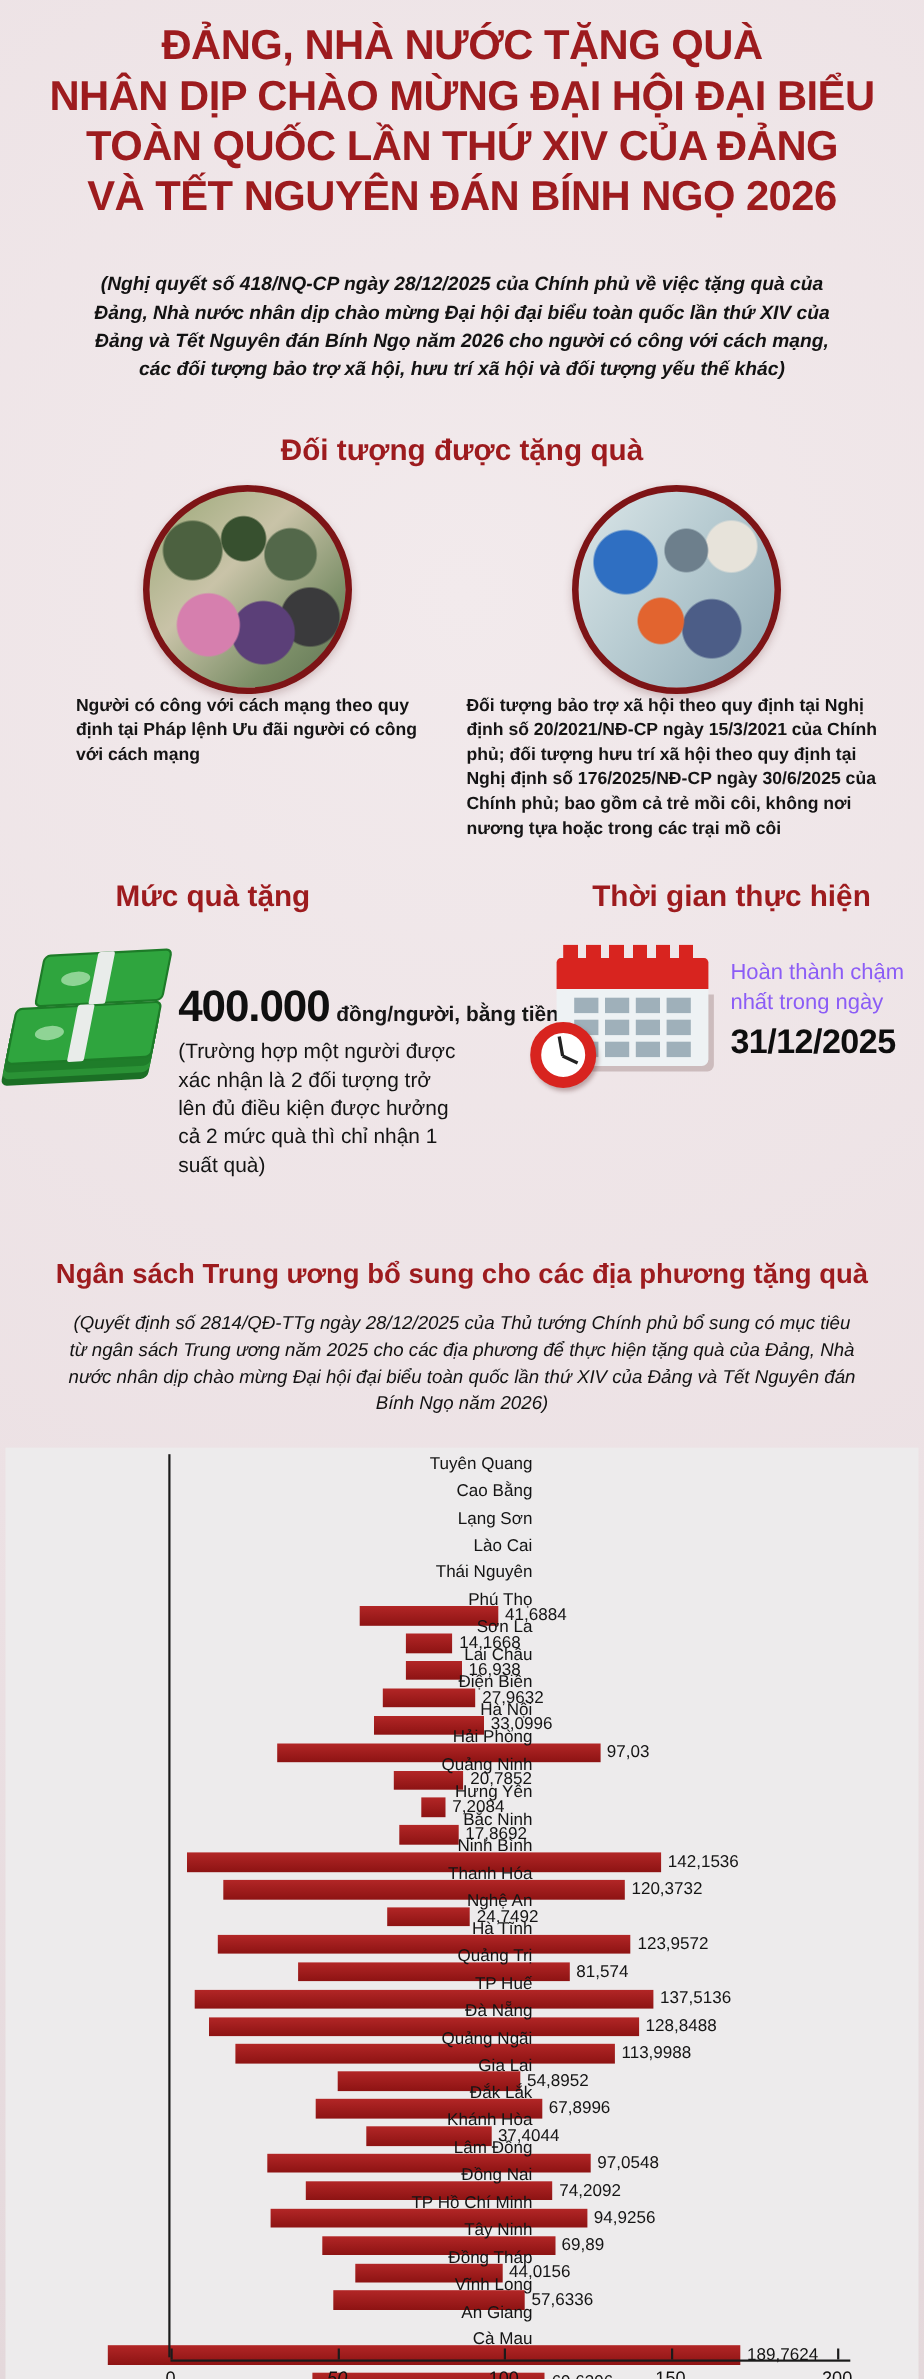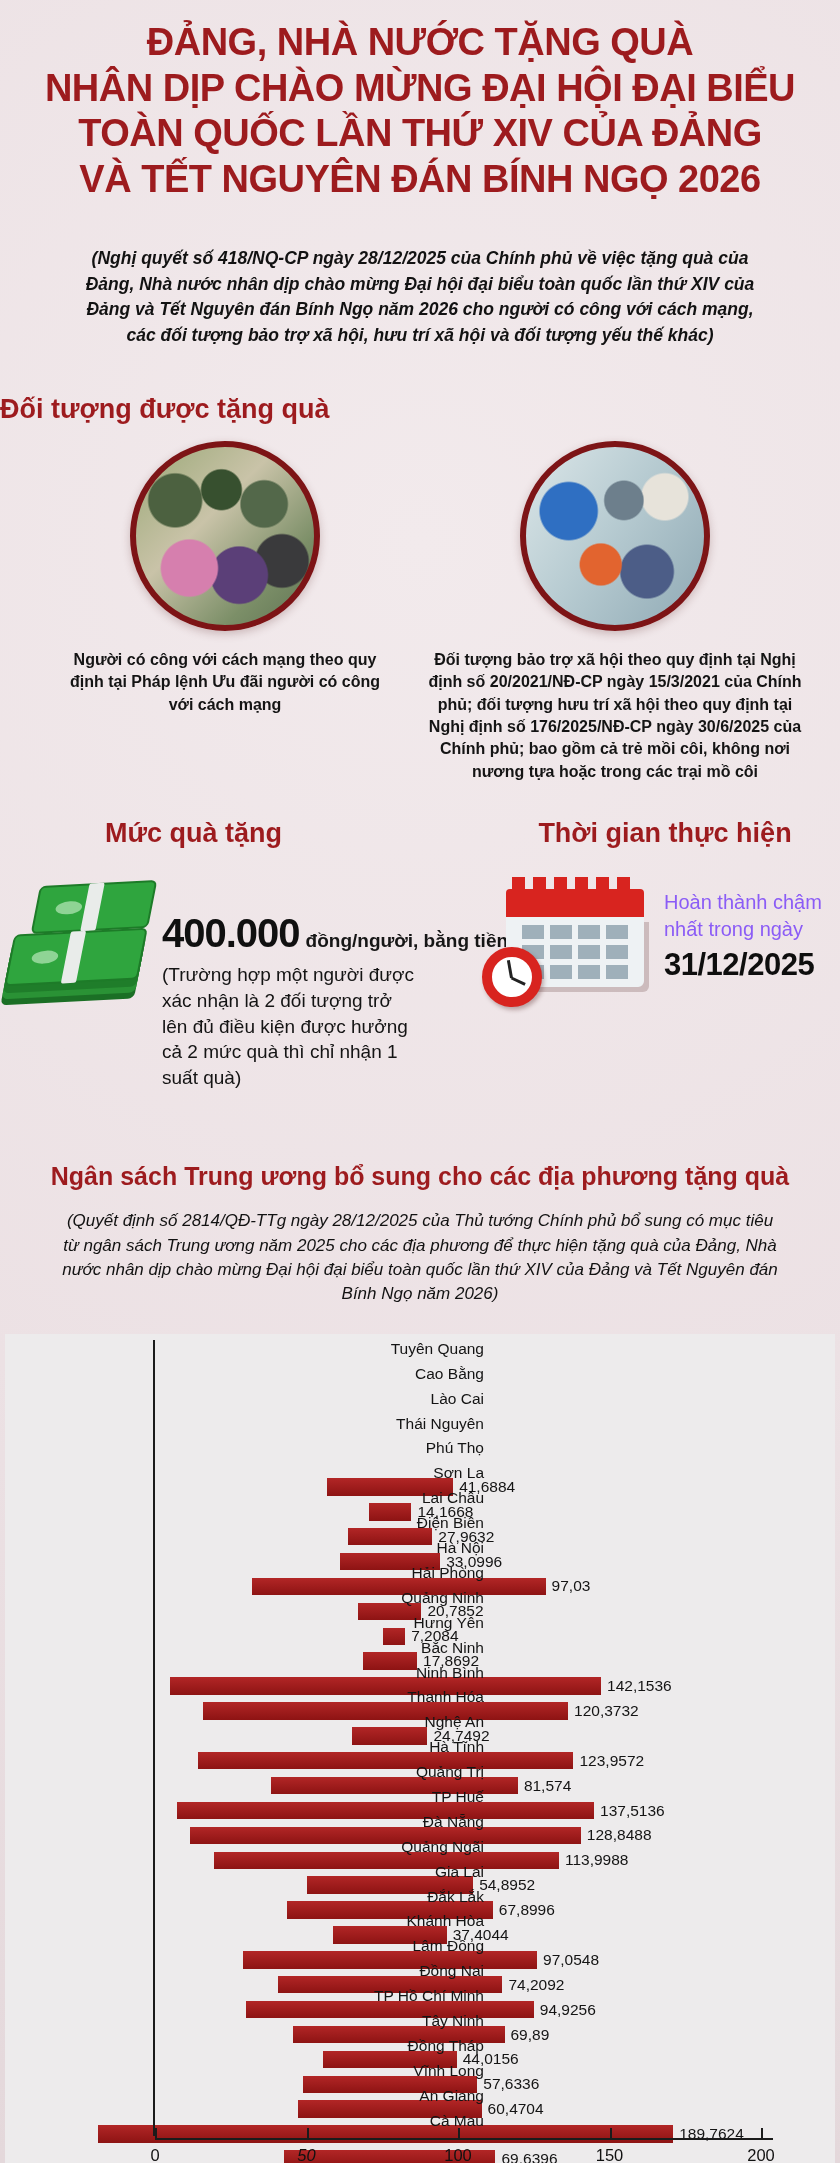--- a/index.html
+++ b/index.html
@@ -5,42 +5,42 @@
   html,body{margin:0;padding:0;}
   body{
     width:840px;height:2163px;overflow:hidden;position:relative;
     font-family:"Liberation Sans", sans-serif;color:#161616;
     background:radial-gradient(circle at 50% 25%, #f2eaec 0%, #ece1e4 55%, #e4d8db 100%);
   }
   .title-block{padding-top:20px;text-align:center;}
   .title-line{font-size:38px;font-weight:bold;color:#9d1b1e;line-height:1.2;letter-spacing:-0.5px;}
   .note{margin:44px auto 16px;width:690px;text-align:center;font-style:italic;font-weight:bold;
         font-size:17.5px;line-height:1.45;color:#121212;}
-  .section-heading{margin-top:46px;text-align:left;font-size:27px;font-weight:bold;color:#9d1b1e;}
+  .section-heading{margin-top:46px;text-align:center;font-size:27px;font-weight:bold;color:#9d1b1e;}
   
   .photos-row{margin-top:16px;display:flex;justify-content:space-between;padding:0 30px;}
   .photo-col{width:400px;display:flex;flex-direction:column;align-items:center;}
   .photo{width:178px;height:178px;border-radius:50%;border:6px solid #7d1416;box-sizing:content-box;
          box-shadow:0 3px 8px rgba(90,40,40,.25);}
   .photo.veterans{background:
       radial-gradient(circle at 22% 30%, #4c6140 0 14%, transparent 15%),
       radial-gradient(circle at 48% 24%, #37502f 0 12%, transparent 13%),
       radial-gradient(circle at 72% 32%, #53684a 0 13%, transparent 14%),
       radial-gradient(circle at 30% 68%, #d67fae 0 16%, transparent 17%),
       radial-gradient(circle at 58% 72%, #5b3f78 0 17%, transparent 18%),
       radial-gradient(circle at 82% 64%, #3a3a3c 0 14%, transparent 15%),
       linear-gradient(135deg,#9aa877 0%,#c9c3a8 40%,#7c8f68 75%,#5f7353 100%);}
   .photo.social{background:
       radial-gradient(circle at 24% 36%, #2f6fc2 0 16%, transparent 17%),
       radial-gradient(circle at 55% 30%, #6d7f8c 0 12%, transparent 13%),
       radial-gradient(circle at 78% 28%, #e7e3da 0 12%, transparent 13%),
       radial-gradient(circle at 42% 66%, #e2642f 0 13%, transparent 14%),
       radial-gradient(circle at 68% 70%, #4c5d87 0 15%, transparent 16%),
       linear-gradient(125deg,#dbe6e8 0%,#b8ccd2 45%,#8fa9b4 100%);}
-  .photo-caption{margin-top:18px;text-align:center;font-size:16px;font-weight:bold;line-height:1.4;color:#141414;}
+  .photo-caption{text-align:left;font-size:16px;font-weight:bold;line-height:1.4;color:#141414;}
   .photo-caption.left{width:312px;}
   .photo-caption.right{width:382px;}
   
   .two-col{margin-top:35px;display:flex;}
   .col{width:420px;box-sizing:border-box;}
   .col-heading{font-size:27px;font-weight:bold;color:#9d1b1e;text-align:center;padding-left:27px;}
   .col-heading.gift{padding-right:60px;}
   .col-heading.time{padding-left:70px;}
   .col-body{margin-top:26px;display:flex;align-items:flex-start;}
   
@@ -176,20 +176,27 @@
         </div>
       </div>
       <div class="crow">
         <div class="clabel">Cao Bằng</div>
         <div class="cbar-area">
           <div class="cbar" style="width: 42.9px;"></div>
           <span class="cval">14,1668</span>
         </div>
       </div>
       <div class="crow">
+        <div class="clabel">Lạng Sơn</div>
+        <div class="cbar-area">
+          <div class="cbar" style="width: 51.3px;"></div>
+          <span class="cval">16,938</span>
+        </div>
+      </div>
+      <div class="crow">
         <div class="clabel">Lào Cai</div>
         <div class="cbar-area">
           <div class="cbar" style="width: 84.7px;"></div>
           <span class="cval">27,9632</span>
         </div>
       </div>
       <div class="crow">
         <div class="clabel">Thái Nguyên</div>
         <div class="cbar-area">
           <div class="cbar" style="width: 100.3px;"></div>
@@ -338,24 +345,20 @@
       </div>
       <div class="crow">
         <div class="clabel">Lâm Đồng</div>
         <div class="cbar-area">
           <div class="cbar" style="width: 174.6px;"></div>
           <span class="cval">57,6336</span>
         </div>
       </div>
       <div class="crow">
         <div class="clabel">Đồng Nai</div>
-        <div class="cbar-area">
-          <div class="cbar" style="width: 183.2px;"></div>
-          <span class="cval">60,4704</span>
-        </div>
       </div>
       <div class="crow">
         <div class="clabel">TP Hồ Chí Minh</div>
         <div class="cbar-area">
           <div class="cbar" style="width: 575px;"></div>
           <span class="cval">189,7624</span>
         </div>
       </div>
       <div class="crow">
         <div class="clabel">Tây Ninh</div>

